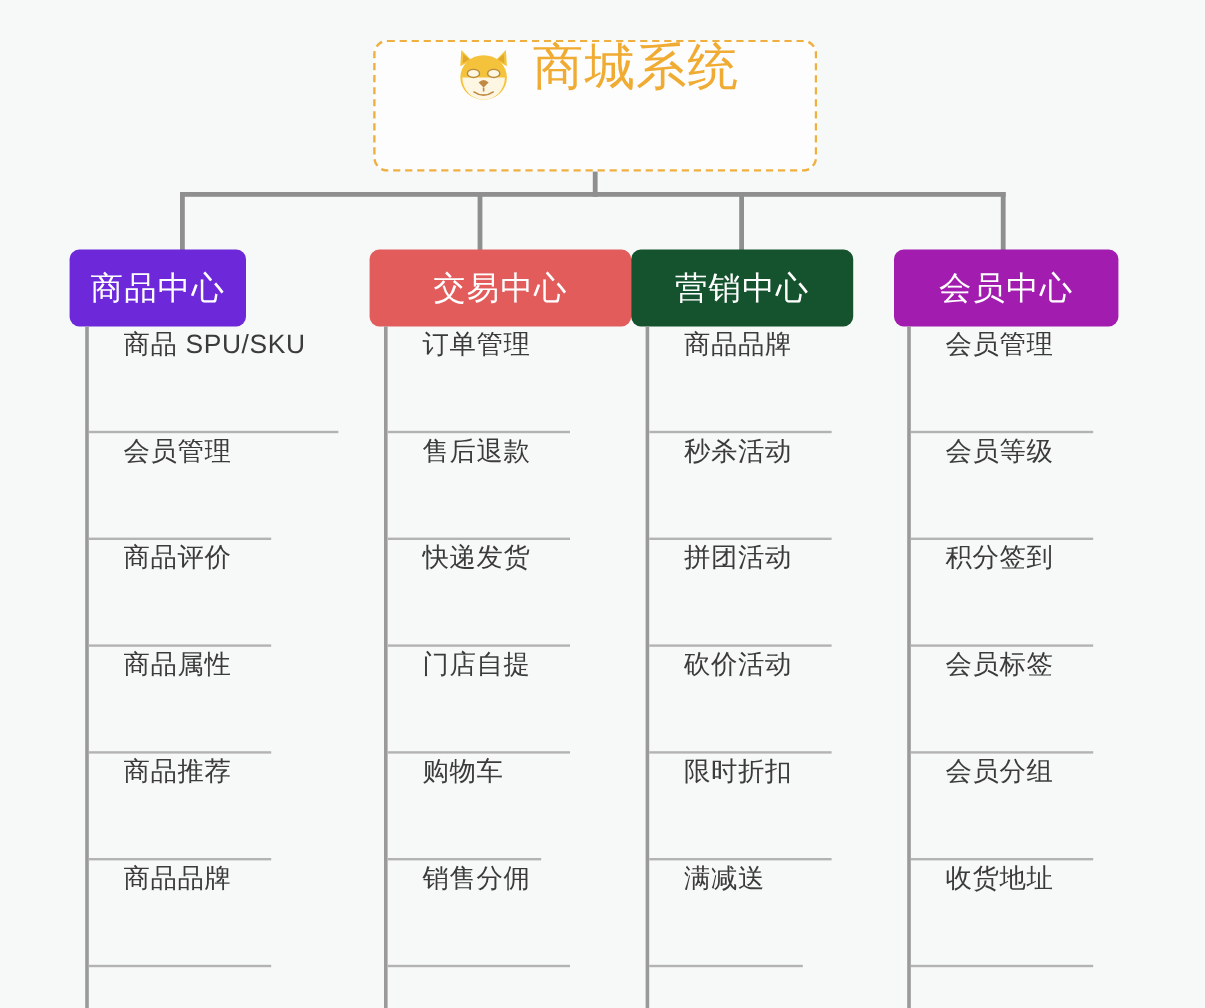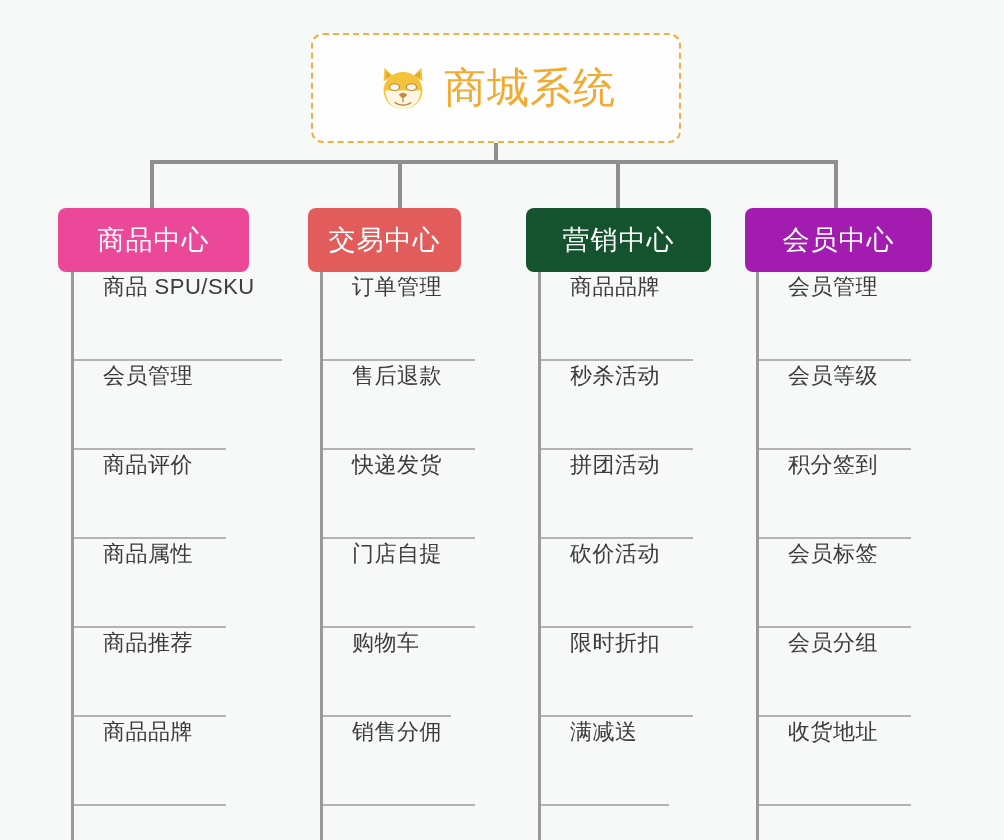--- a/index.html
+++ b/index.html
@@ -22,21 +22,20 @@
   .root-node {
     position: absolute;
     left: 311px;
     top: 33px;
     width: 370px;
     height: 110px;
     background: #fdfdfd;
     border: 2px dashed #f0b040;
     border-radius: 12px;
     display: flex;
-    align-items: center;
     justify-content: center;
     gap: 14px;
   }
   .root-icon {
     width: 54px;
     height: 54px;
     flex: 0 0 auto;
     display: block;
   }
   .root-title {
@@ -142,24 +141,24 @@
     <span class="root-title" style="color: rgb(240, 171, 51);">商城系统</span>
   </div>
 
   <div class="conn conn-v-root" style="background: rgb(143, 143, 143);"></div>
   <div class="conn conn-h-bus" style="background: rgb(143, 143, 143);"></div>
   <div class="conn conn-drop drop-1" style="background: rgb(143, 143, 143);"></div>
   <div class="conn conn-drop drop-2" style="background: rgb(143, 143, 143);"></div>
   <div class="conn conn-drop drop-3" style="background: rgb(143, 143, 143);"></div>
   <div class="conn conn-drop drop-4" style="background: rgb(143, 143, 143);"></div>
 
-  <div class="category-box" id="cat-0" style="left: 58px; width: 191px; background: #ec4899;">
+  <div class="category-box" id="cat-0" style="left: 58px; width: 147px; background: #6d28d9;">
     <span>商品中心</span>
   </div>
-  <div class="category-box" id="cat-1" style="left: 308px; width: 153px; background: rgb(226, 92, 92);">
+  <div class="category-box" id="cat-1" style="left: 308px; width: 218px; background: rgb(226, 92, 92);">
     <span>交易中心</span>
   </div>
   <div class="category-box" id="cat-2" style="left: 526px; width: 185px; background: #14532d;">
     <span>营销中心</span>
   </div>
   <div class="category-box" id="cat-3" style="left: 745px; width: 187px; background: #a21caf;">
     <span>会员中心</span>
   </div>
 
   <div class="column" id="col-0">

